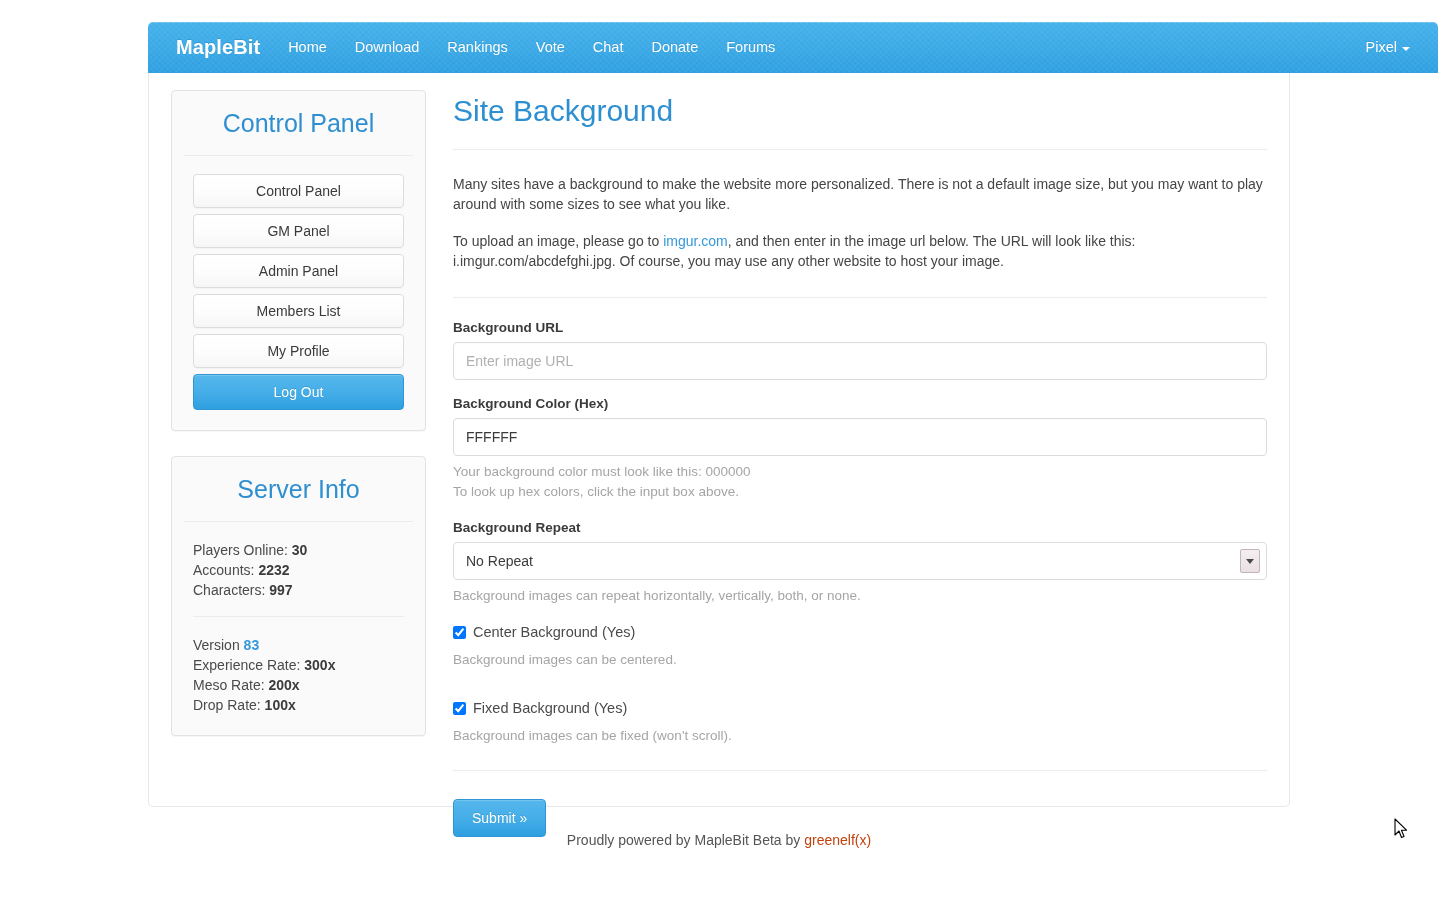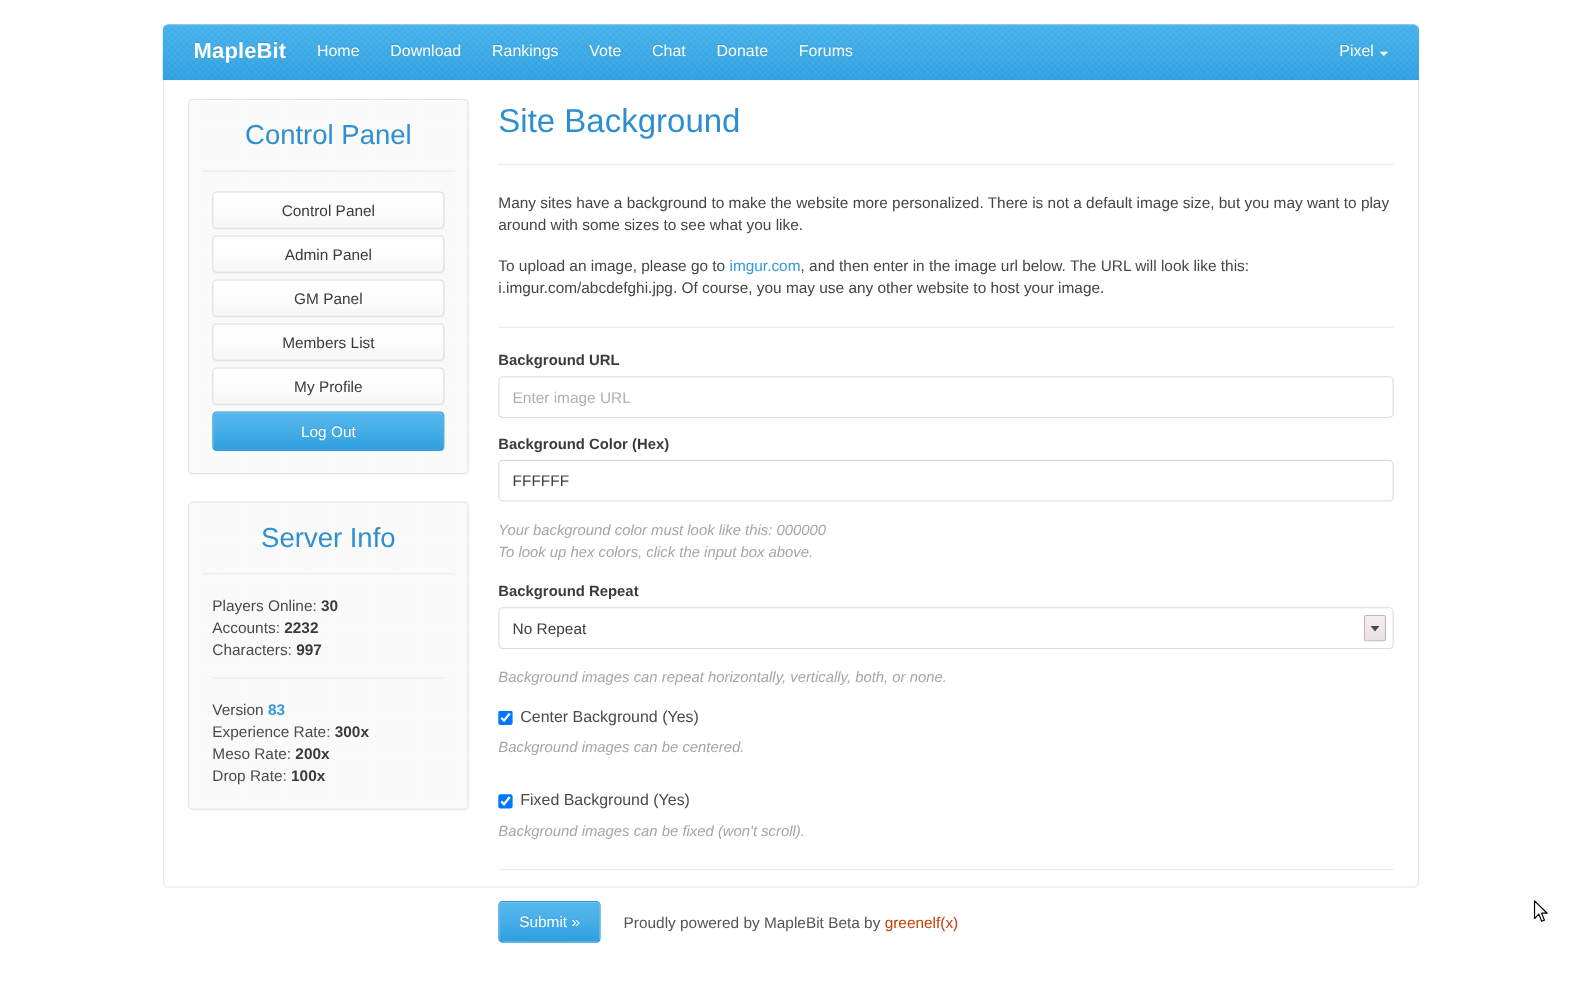--- a/index.html
+++ b/index.html
@@ -19,21 +19,21 @@
     width: 1440px;
     height: 900px;
     overflow: hidden;
   }
 
   
   .navbar {
     position: absolute;
     left: 148px;
     top: 22px;
-    width: 1142px;
+    width: 1290px;
     height: 51px;
     border-radius: 5px 5px 0 0;
     background: linear-gradient(to bottom, #43b0ea 0%, #3aa9e6 45%, #2d9fe0 100%);
     box-shadow: inset 0 1px 0 rgba(255,255,255,0.22);
     display: flex;
     align-items: center;
     padding: 0 16px;
     overflow: hidden;
   }
   .navbar::after {
@@ -260,22 +260,21 @@
     font-family: "Liberation Sans", sans-serif;
     box-shadow: inset 0 1px 1px rgba(0,0,0,0.02);
     outline: none;
   }
   .form-input::placeholder { color: #b0b0b0; }
   .form-group { margin: 0 0 16px 0; }
   .help-text {
     font-size: 13.5px;
     color: #a5a5a5;
     line-height: 20px;
-    margin: 16px 0 0 0;
-    font-style: italic;
+    margin: 6px 0 0 0;
   }
 
   .form-select {
     display: block;
     width: 100%;
     height: 38px;
     border: 1px solid #dcdcdc;
     border-radius: 4px;
     padding: 6px 10px 6px 12px;
     font-size: 14px;
@@ -396,22 +395,22 @@
 
     <div class="sidebar">
 
       <div class="panel">
         <div class="panel-heading">
           <h2 class="panel-title">Control Panel</h2>
         </div>
         <div class="panel-divider"></div>
         <div class="panel-body">
           <a class="btn-block" href="#">Control Panel</a>
+          <a class="btn-block" href="#">GM Panel</a>
           <a class="btn-block" href="#">Admin Panel</a>
-          <a class="btn-block" href="#">GM Panel</a>
           <a class="btn-block" href="#">Members List</a>
           <a class="btn-block" href="#">My Profile</a>
           <a class="btn-logout" href="#">Log Out</a>
         </div>
       </div>
 
       <div class="panel">
         <div class="panel-heading">
           <h2 class="panel-title">Server Info</h2>
         </div>

